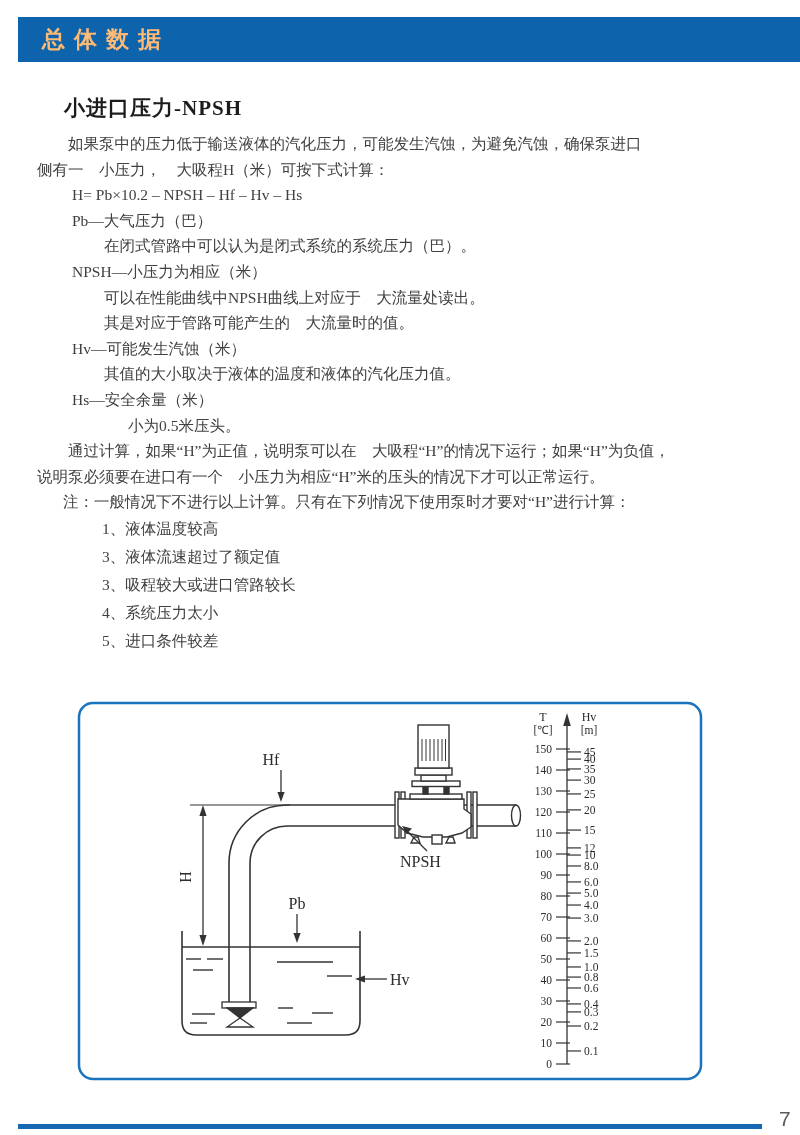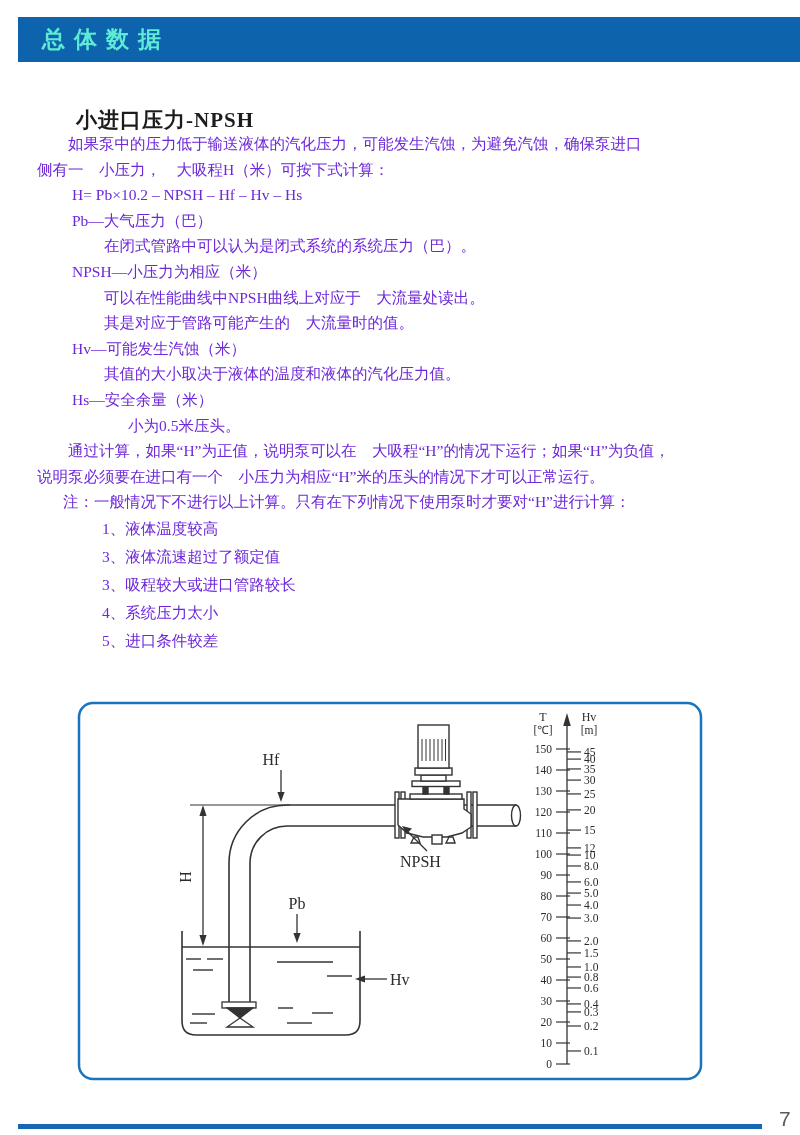--- a/index.html
+++ b/index.html
@@ -6,30 +6,30 @@
   body{
     width:800px;height:1135px;position:relative;background:#ffffff;
     font-family:"Liberation Serif", serif;overflow:hidden;
   }
   .banner{
     position:absolute;left:18px;top:17px;width:782px;height:45px;
     background:#0d63ac;display:flex;align-items:center;
     padding-left:24px;box-sizing:border-box;
   }
   .banner span{
-    color:#5eead4;font-family:"Liberation Sans", sans-serif;
+    color:#fdba74;font-family:"Liberation Sans", sans-serif;
     font-weight:bold;font-size:23px;letter-spacing:9px;
   }
   .page-title{
-    position:absolute;left:60px;top:90px;margin:16px;
+    position:absolute;left:60px;top:90px;margin:4px;
     font-size:21px;font-weight:bold;color:#1c1c1c;letter-spacing:1px;
   }
   #doc-lines{
     position:absolute;left:37px;top:131px;width:736px;
-    color:#6d28d9;font-size:15.5px;
+    color:#404040;font-size:15.5px;
   }
   #doc-lines p{margin:0;line-height:25.6px;white-space:pre;}
   .ind-a{padding-left:0;}
   .ind-p{padding-left:31px;}
   .ind-b{padding-left:35px;}
   .ind-c{padding-left:67px;}
   .ind-d{padding-left:91px;}
   .ind-n{padding-left:26px;}
   .ind-l{padding-left:65px;line-height:28px !important;}
   svg text{font-family:"Liberation Serif", serif;fill:#2b2b2b;}

